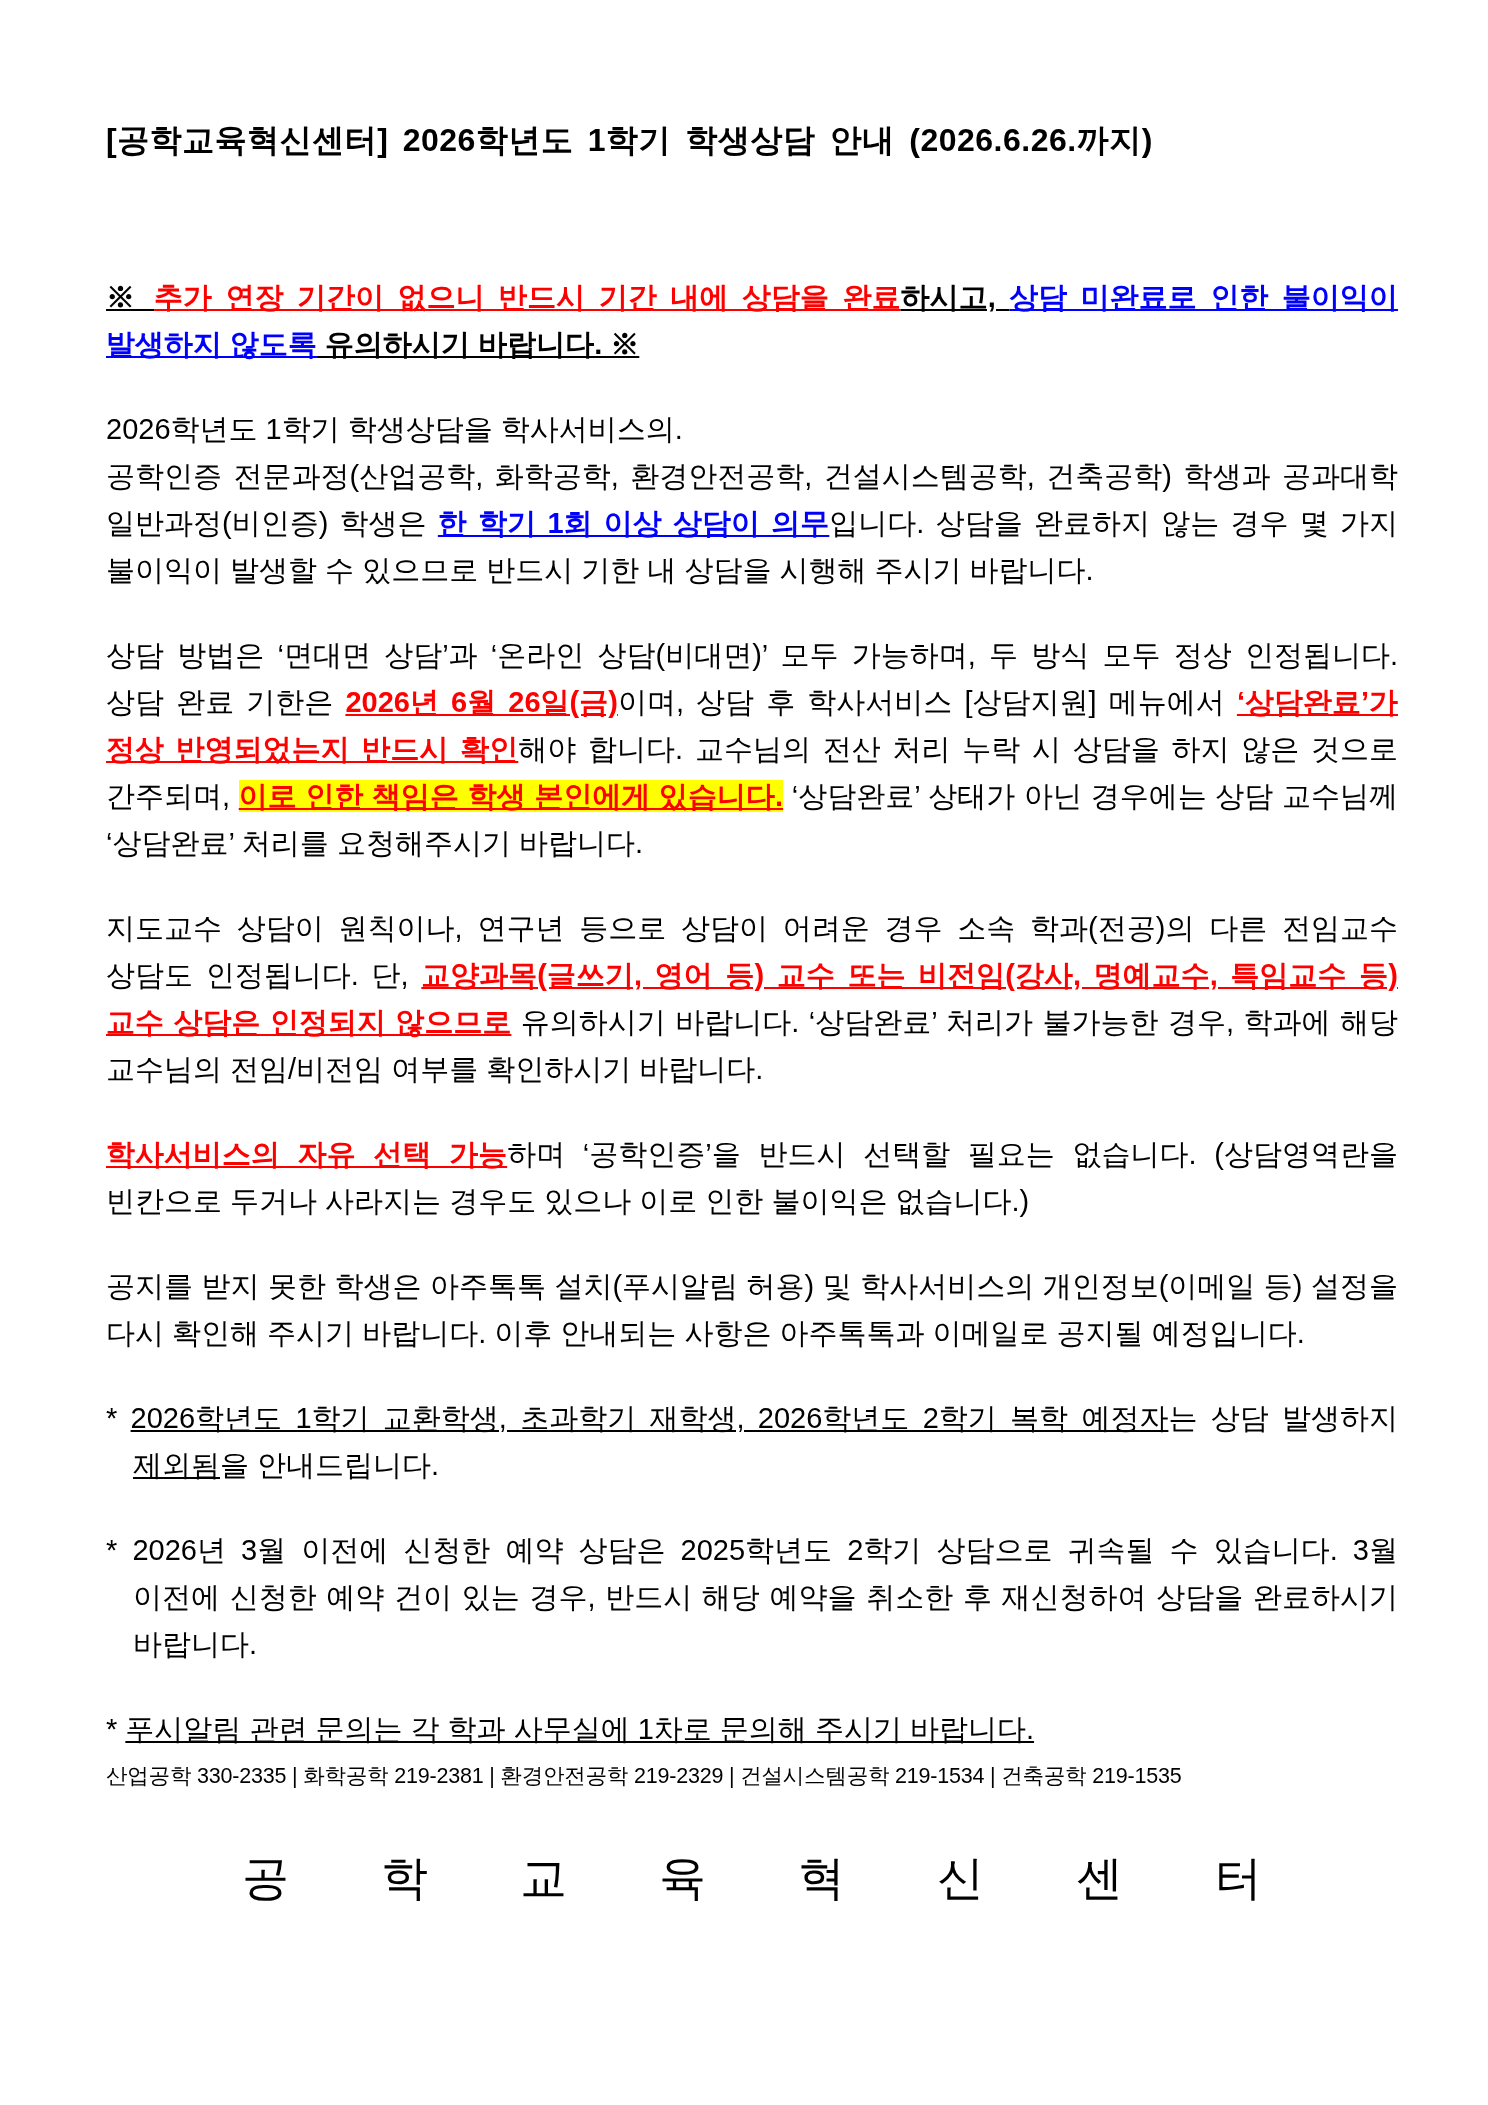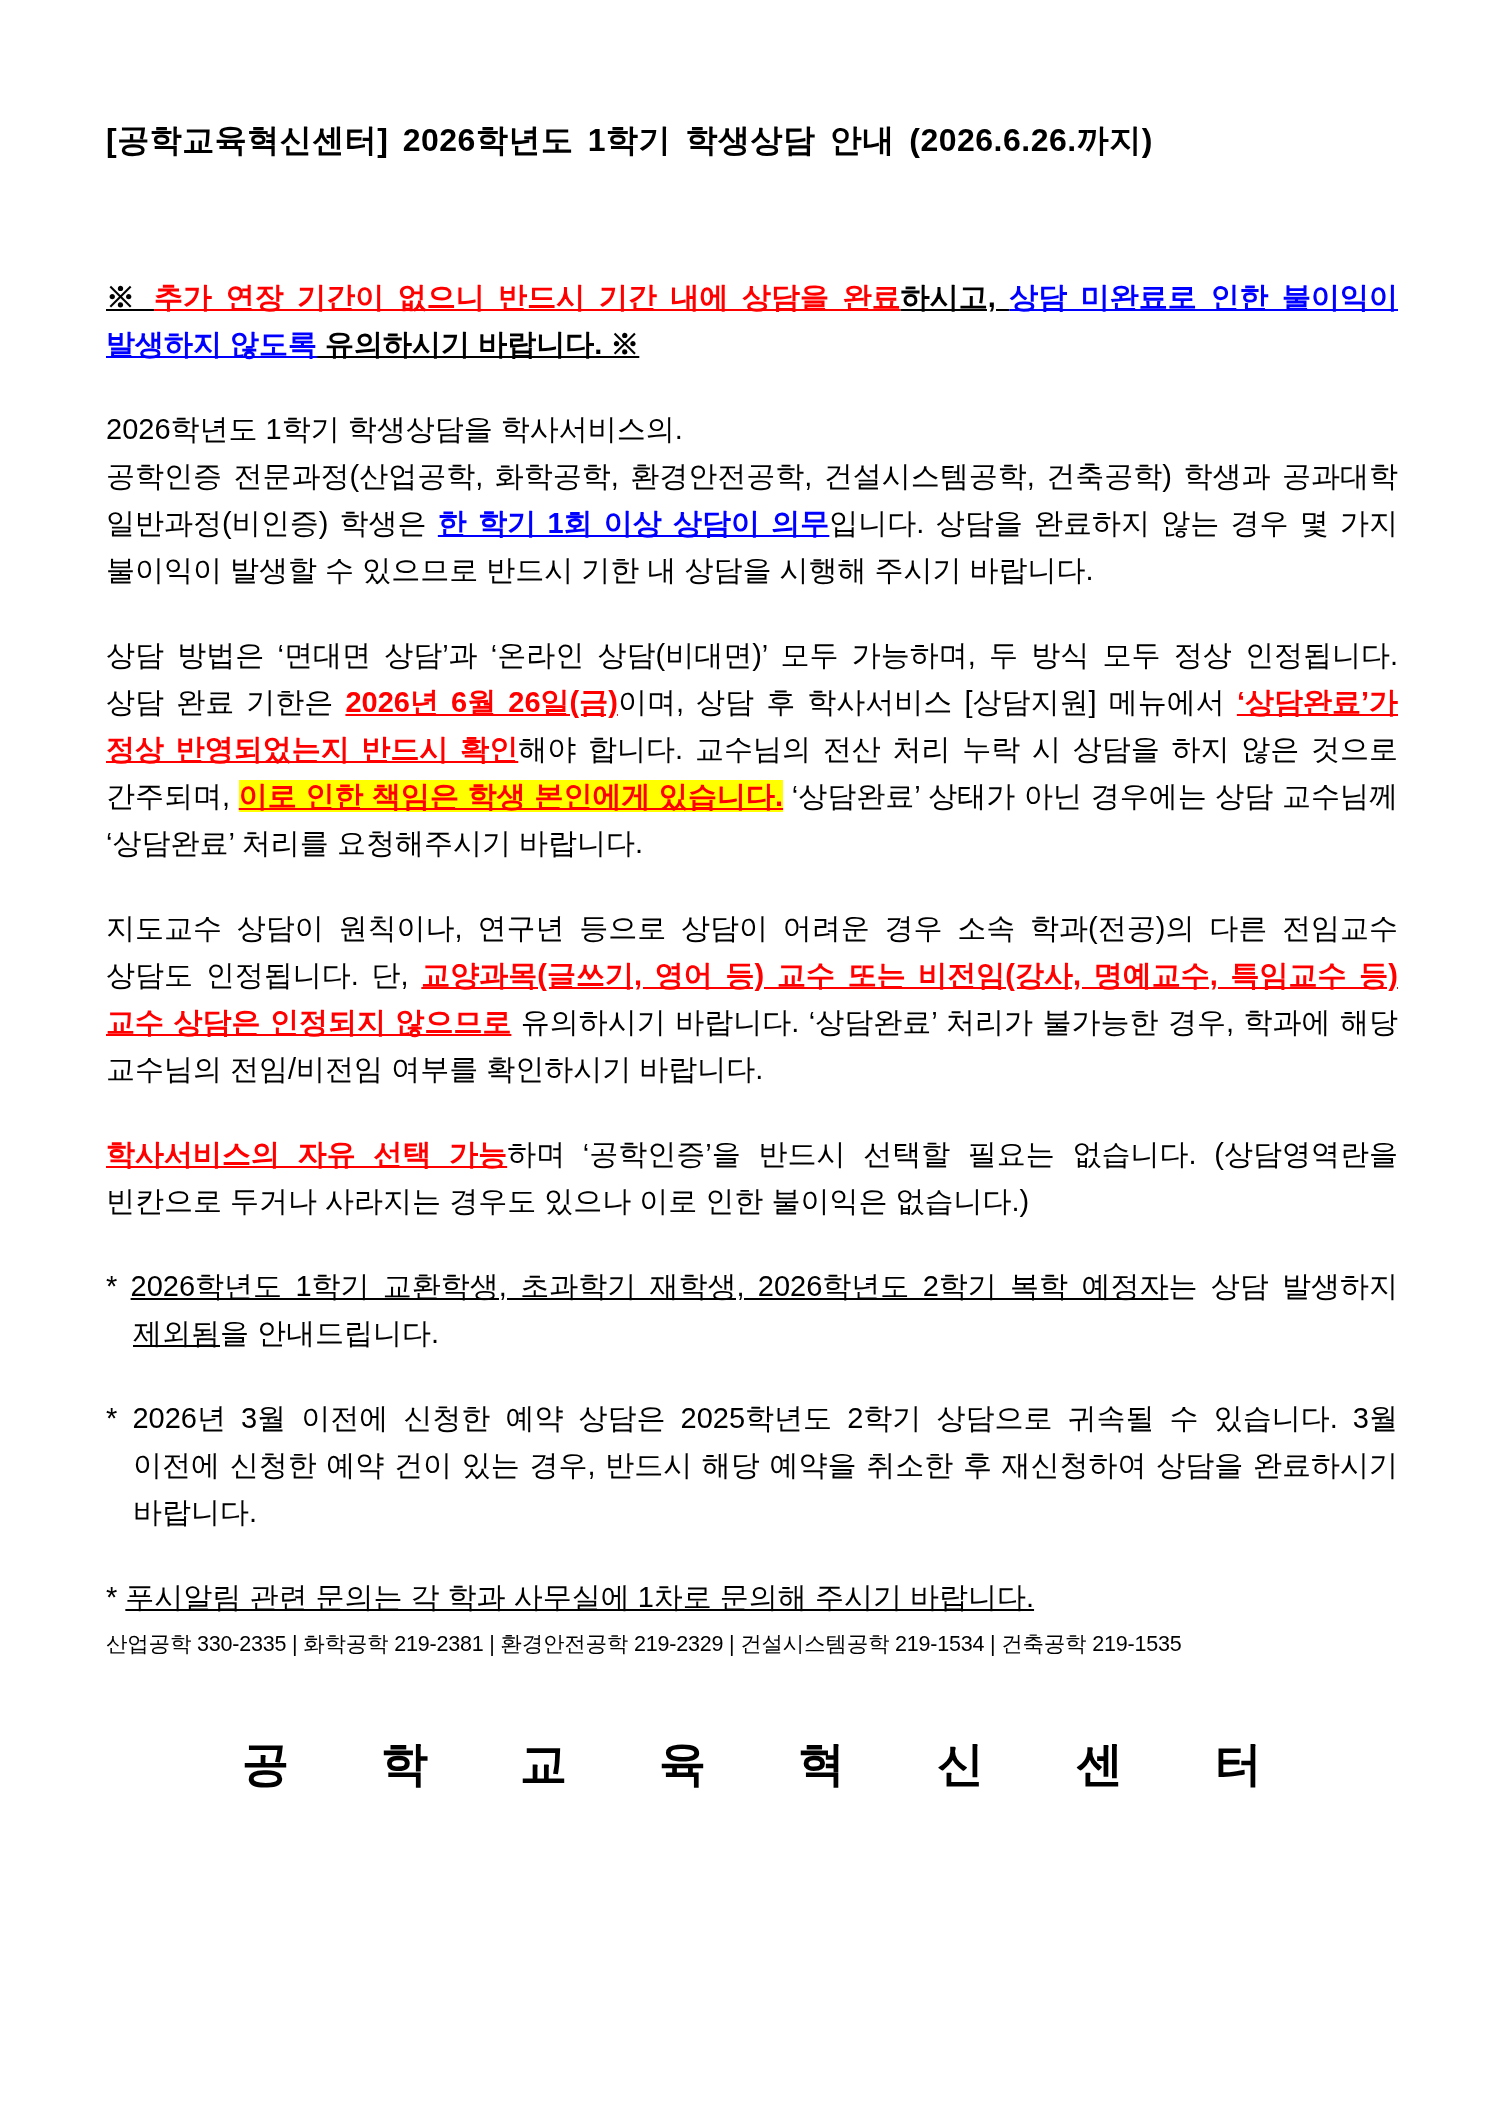--- a/index.html
+++ b/index.html
@@ -46,23 +46,23 @@
     margin-bottom: 0;
   }
   .contacts {
     margin: 0;
     font-size: 21.5px;
     line-height: 47px;
     white-space: nowrap;
     letter-spacing: -0.2px;
   }
   .footer {
-    margin-top: 64px;
+    margin-top: 46px;
     font-size: 47px;
-    font-weight: bold;
+    font-weight: normal;
     line-height: 64px;
     text-align: center;
     letter-spacing: 92px;
     padding-left: 92px;
     white-space: nowrap;
   }
   
   .red  { color: var(--red, #FF0000); }
   .blue { color: var(--blue, #0000FF); }
   .bold { font-weight: bold; }
@@ -83,20 +83,21 @@
     <div><span>공학인증 전문과정(산업공학, 화학공학, 환경안전공학, 건설시스템공학, 건축공학) 학생과 공과대학 일반과정(비인증) 학생은 </span><span class="blue bold u">한 학기 1회 이상 상담이 의무</span><span>입니다. 상담을 완료하지 않는 경우 몇 가지 불이익이 발생할 수 있으므로 반드시 기한 내 상담을 시행해 주시기 바랍니다.</span></div>
   </div>
 
 
   <p class="para"><span>상담 방법은 ‘면대면 상담’과 ‘온라인 상담(비대면)’ 모두 가능하며, 두 방식 모두 정상 인정됩니다. 상담 완료 기한은 </span><span class="red bold u">2026년 6월 26일(금)</span><span>이며, 상담 후 학사서비스 [상담지원] 메뉴에서 </span><span class="red bold u">‘상담완료’가 정상 반영되었는지 반드시 확인</span><span>해야 합니다. 교수님의 전산 처리 누락 시 상담을 하지 않은 것으로 간주되며, </span><span class="red bold u hl">이로 인한 책임은 학생 본인에게 있습니다.</span><span> ‘상담완료’ 상태가 아닌 경우에는 상담 교수님께 ‘상담완료’ 처리를 요청해주시기 바랍니다.</span></p>
 
   <p class="para"><span>지도교수 상담이 원칙이나, 연구년 등으로 상담이 어려운 경우 소속 학과(전공)의 다른 전임교수 상담도 인정됩니다. 단, </span><span class="red bold u">교양과목(글쓰기, 영어 등) 교수 또는 비전임(강사, 명예교수, 특임교수 등) 교수 상담은 인정되지 않으므로</span><span> 유의하시기 바랍니다. ‘상담완료’ 처리가 불가능한 경우, 학과에 해당 교수님의 전임/비전임 여부를 확인하시기 바랍니다.</span></p>
 
   <p class="para"><span class="red bold u">학사서비스의 자유 선택 가능</span><span>하며 ‘공학인증’을 반드시 선택할 필요는 없습니다. (상담영역란을 빈칸으로 두거나 사라지는 경우도 있으나 이로 인한 불이익은 없습니다.)</span></p>
 
+  <p class="para"><span>공지를 받지 못한 학생은 아주톡톡 설치(푸시알림 허용) 및 학사서비스의 개인정보(이메일 등) 설정을 다시 확인해 주시기 바랍니다. 이후 안내되는 사항은 아주톡톡과 이메일로 공지될 예정입니다.</span></p>
 
   <p class="para bullet"><span>* </span><span class="u">2026학년도 1학기 교환학생, 초과학기 재학생, 2026학년도 2학기 복학 예정자</span><span>는 상담 발생하지 </span><span class="u">제외됨</span><span>을 안내드립니다.</span></p>
 
   <p class="para bullet"><span>* 2026년 3월 이전에 신청한 예약 상담은 2025학년도 2학기 상담으로 귀속될 수 있습니다. 3월 이전에 신청한 예약 건이 있는 경우, 반드시 해당 예약을 취소한 후 재신청하여 상담을 완료하시기 바랍니다.</span></p>
 
   <p class="para bullet inquiry"><span>* </span><span class="u">푸시알림 관련 문의는 각 학과 사무실에 1차로 문의해 주시기 바랍니다.</span></p>
 
   <p class="contacts"><span>산업공학 330-2335</span><span> | </span><span>화학공학 219-2381</span><span> | </span><span>환경안전공학 219-2329</span><span> | </span><span>건설시스템공학 219-1534</span><span> | </span><span>건축공학 219-1535</span></p>
 
   <div class="footer">공학교육혁신센터</div>

